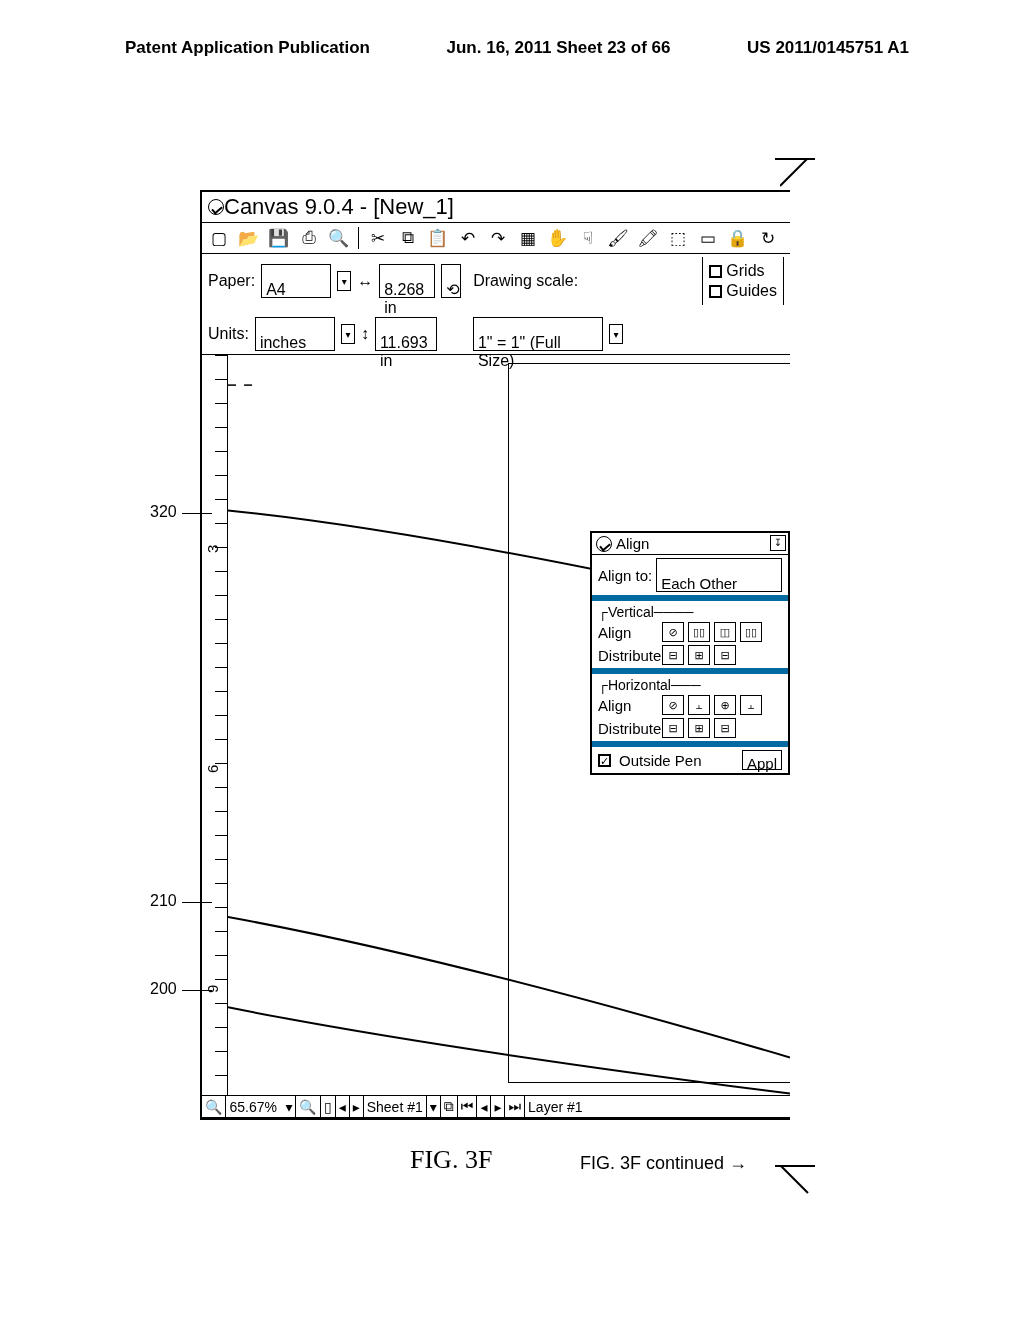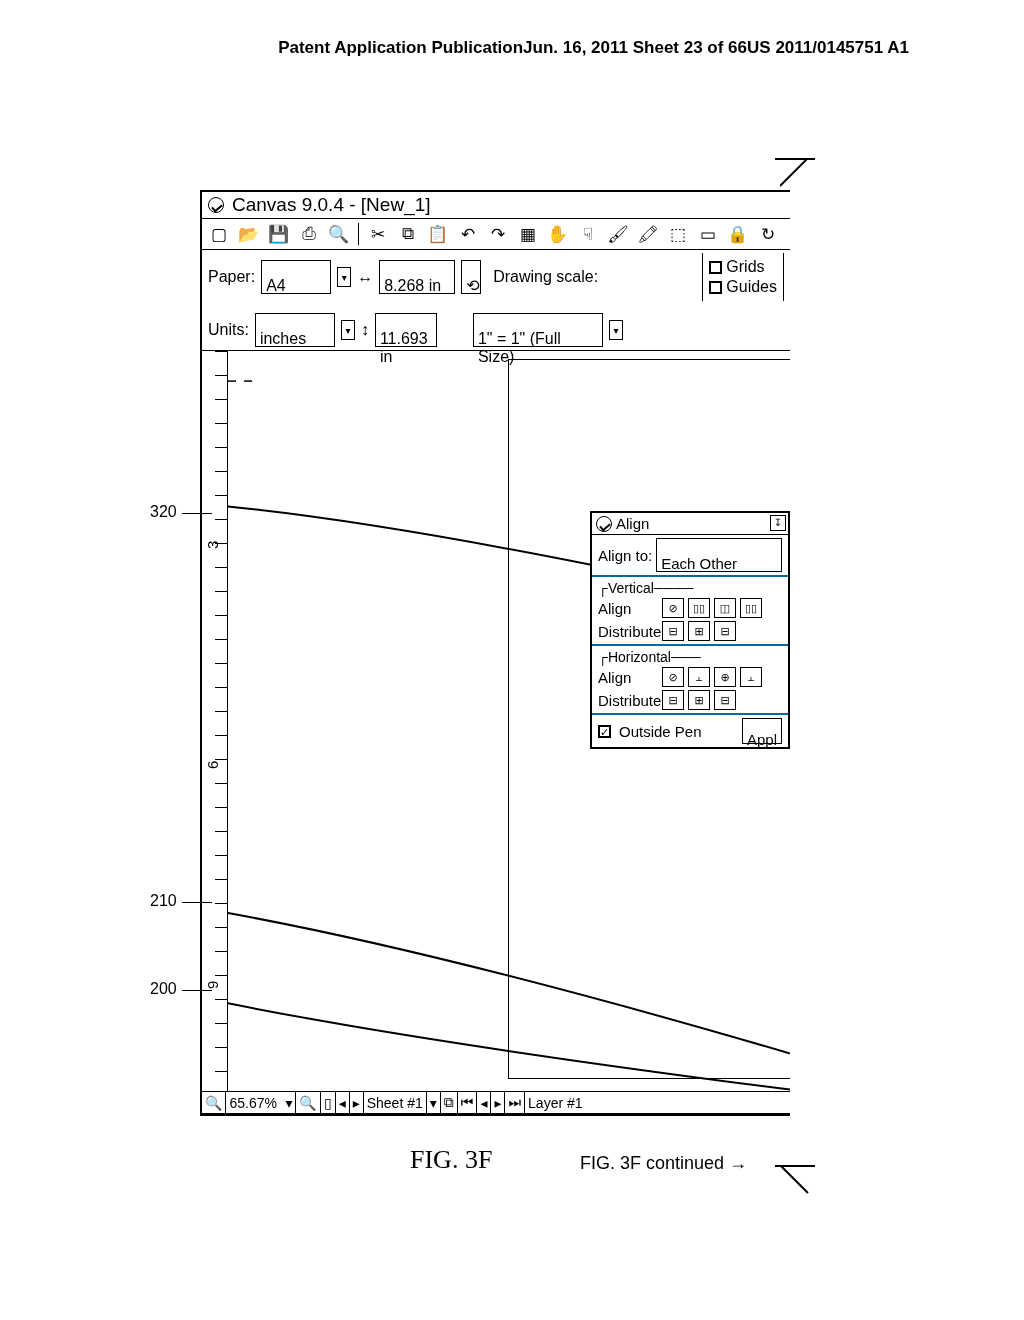--- a/index.html
+++ b/index.html
@@ -11,40 +11,40 @@
     background: #fff;
     color: #000;
     position: relative;
   }
   .page-header {
     position: absolute;
     top: 38px;
     left: 0;
     width: 1024px;
     display: flex;
-    justify-content: flex-end;
+    justify-content: space-between;
     font-weight: bold;
     font-size: 17px;
     padding: 0 115px 0 125px;
   }
   .app-wrap {
     position: absolute;
     top: 190px;
     left: 200px;
     width: 590px;
     border: 2px solid #000;
     border-right: none;
   }
   .titlebar {
     border-bottom: 1px solid #000;
     padding: 2px 6px;
-    font-size: 19px;
-    display: flex;
-    align-items: center;
-    gap: 8px;
+    font-size: 22px;
+    display: flex;
+    align-items: center;
+    gap: 0;
   }
   .logo-glyph {
     display: inline-block;
     width: 16px; height: 16px;
     border: 1px solid #000;
     border-radius: 50%;
     position: relative;
   }
   .logo-glyph::after {
     content: "";
@@ -146,37 +146,37 @@
     overflow: hidden;
   }
   .page-rect {
     position: absolute;
     left: 280px; top: 8px; width: 400px; height: 720px;
     border: 1px solid #000;
   }
   svg.curves { position:absolute; inset:0; }
   .align-panel {
     position: absolute;
-    top: 160px; right: 0;
+    top: 176px; right: 0;
     width: 200px;
     border: 2px solid #000;
     background: #fff;
     font-size: 15px;
   }
   .align-panel .ap-title {
     border-bottom: 1px solid #000;
     padding: 2px 4px;
     display:flex; align-items:center; gap:4px; position:relative;
   }
   .ap-close { position:absolute; right:2px; top:2px; width:16px; height:16px; border:1px solid #000; font-size:10px; text-align:center; line-height:14px;}
-  .ap-row { padding: 3px 6px; border-bottom: 2px solid #0369a1; }
+  .ap-row { padding: 3px 6px; border-bottom: 6px solid #0369a1; }
   .ap-row.noborder { border-bottom: none; }
   .ap-flex { display:flex; align-items:center; gap:4px; }
   .mini-btn { width:22px; height:20px; border:1px solid #000; display:inline-flex; align-items:center; justify-content:center; font-size:11px; }
-  .btn { border:1px solid #000; padding: 12px 4px; height:20px; line-height:18px; display:inline-block; }
+  .btn { border:1px solid #000; padding: 4px 4px; height:20px; line-height:18px; display:inline-block; }
   .statusbar {
     border-top: 1px solid #000;
     font-size: 14px;
   }
   .sb-row1 { display:flex; align-items:center; height:22px; border-bottom:1px solid #000; }
   .sb-row1 > * { border-right:1px solid #000; height:100%; display:inline-flex; align-items:center; padding:0 3px; }
   .sb-row2 { display:flex; height:22px; }
   .sb-row2 > * { border-right:1px solid #000; height:100%; display:inline-flex; align-items:center; padding:0 6px; }
   .coord { margin-left: 30px; width: 200px; border:1px solid #000; justify-content:center; }
   .fig-label {
@@ -242,21 +242,21 @@
     <span class="tb-icon">▭</span>
     <span class="tb-icon">🔒</span>
     <span class="tb-icon">↻</span>
   </div>
 
   <div class="propbar">
     <span>Paper:</span>
     <span class="field" style="width:70px">A4</span>
     <span class="dd">▾</span>
     <span>↔</span>
-    <span class="field" style="width:76px">8.268 in</span>
+    <span class="field" style="width:56px">8.268 in</span>
     <span class="field" style="width:20px; text-align:center">⟲</span>
     <span style="margin-left:6px;">Drawing scale:</span>
     <div class="right-box" style="margin-left:auto;">
       <div><span class="chk"></span><span>Grids</span></div>
       <div><span class="chk"></span><span>Guides</span></div>
     </div>
 
     <div style="flex-basis:100%; height:0"></div>
     <span>Units:</span>
     <span class="field" style="width:80px">inches</span>

